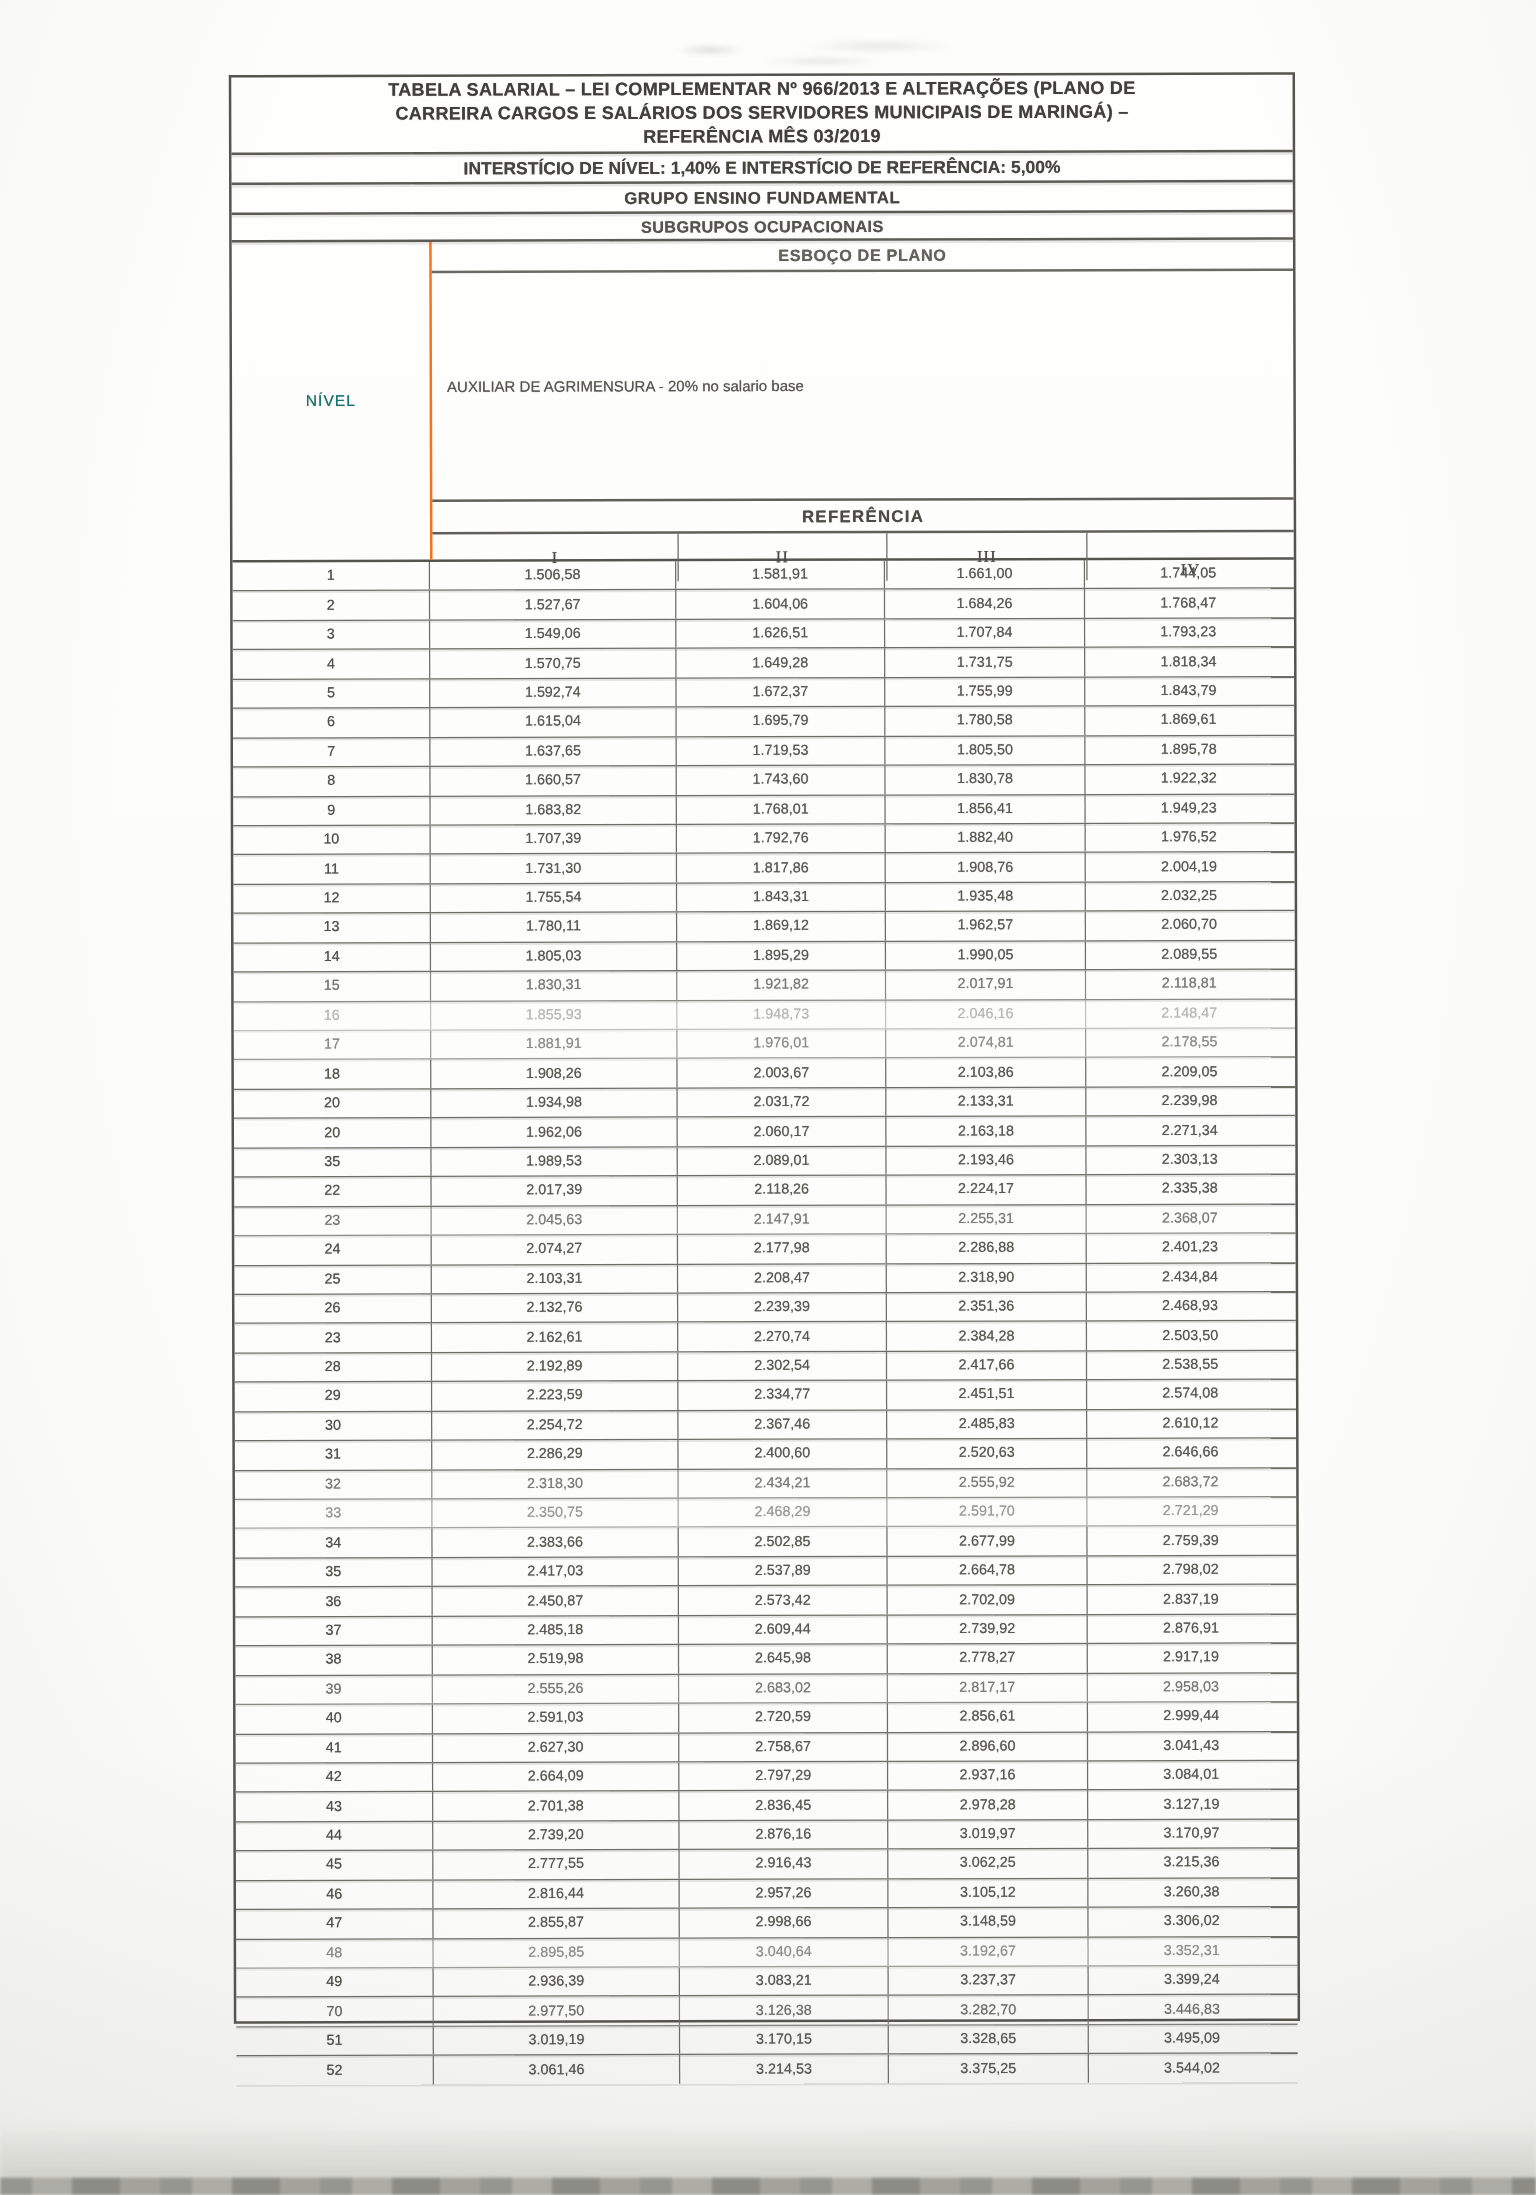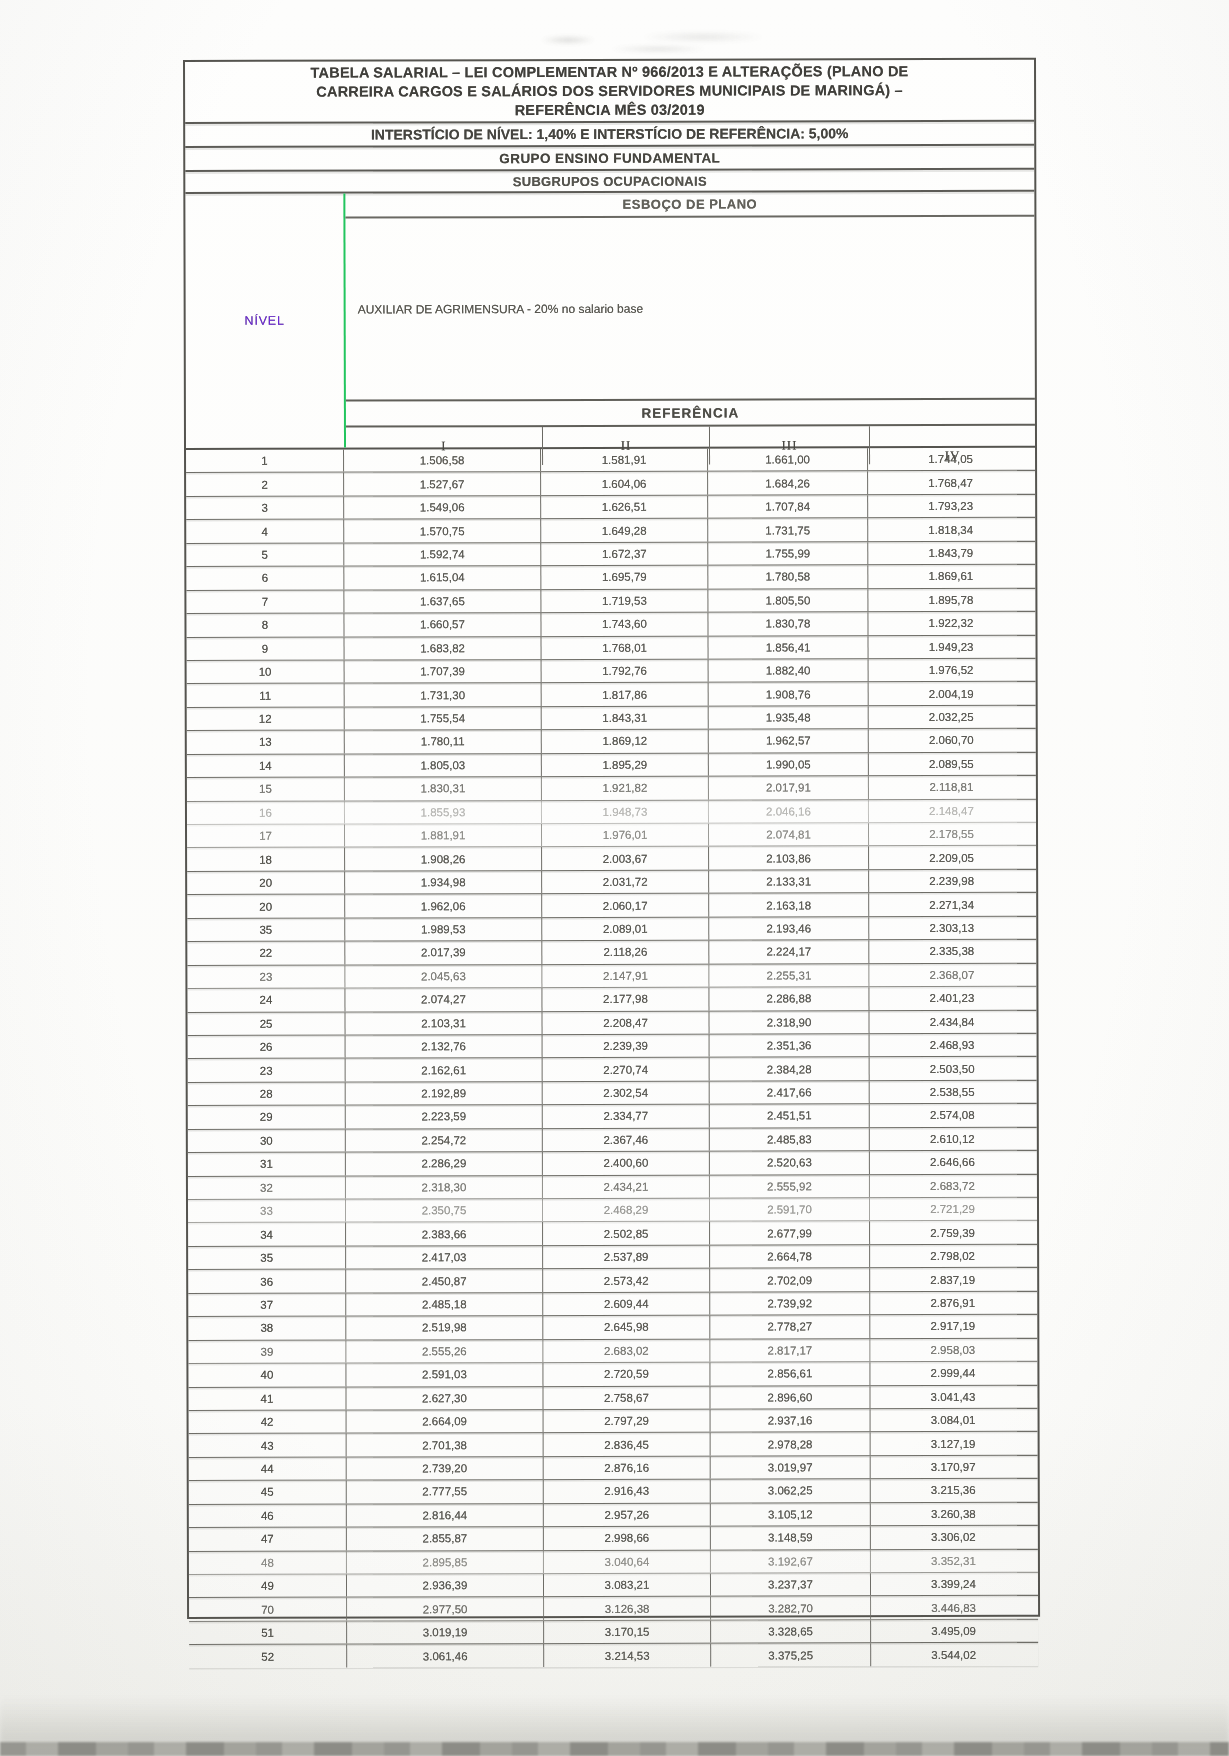--- a/index.html
+++ b/index.html
@@ -30,23 +30,23 @@
   .t-outer *{text-shadow:0 0 .6px rgba(75,75,70,.75);}
   .band{position:absolute;left:0;right:0;display:flex;align-items:center;justify-content:center;
         border-bottom:2px solid #5c5b56;box-shadow:0 2px 0 rgba(120,120,114,.18);}
   .band.title-cell{top:0;height:60px;flex-direction:column;line-height:19px;
         font-weight:bold;font-size:14.5px;letter-spacing:.2px;color:#403f3b;text-align:center;}
   .band.interstice{top:62px;height:22px;font-weight:bold;font-size:14px;color:#45443f;}
   .band.grupo{top:86px;height:22px;font-weight:bold;font-size:13.5px;letter-spacing:.4px;color:#46453f;}
   .band.subgrupos{top:110px;height:20px;font-weight:bold;font-size:13px;letter-spacing:.3px;color:#55544e;border-bottom-width:2px;}
   
   .head-region{position:absolute;top:132px;left:0;right:0;height:254px;border-bottom:2px solid #55544f;}
-  .nivel-cell{position:absolute;left:0;top:0;bottom:0;width:158px;border-right:2px solid #22c55e;
+  .nivel-cell{position:absolute;left:0;top:0;bottom:0;width:158px;border-right:2px solid #f97316;
       display:flex;align-items:center;justify-content:center;
-      font-size:12.5px;letter-spacing:.8px;color:#6d28d9;}
+      font-size:12.5px;letter-spacing:.8px;color:#0f766e;}
   .right-head{position:absolute;left:160px;top:0;right:0;bottom:0;}
   .esboco{position:absolute;top:0;left:0;right:0;height:23px;display:flex;align-items:center;justify-content:center;
       font-weight:bold;font-size:13px;letter-spacing:.5px;color:#62615a;border-bottom:2px solid #6a6963;}
   .auxbox{position:absolute;top:25px;left:0;right:0;height:181px;border-bottom:2px solid #605f59;
       display:flex;align-items:center;}
   .auxbox span{font-size:12px;color:#57564f;padding-left:12px;}
   .refband{position:absolute;top:208px;left:0;right:0;height:24px;display:flex;align-items:center;justify-content:center;
       font-weight:bold;font-size:13.5px;letter-spacing:1px;color:#4c4b45;border-bottom:2px solid #605f59;}
   .colheads{position:absolute;top:234px;left:0;right:0;bottom:0;display:grid;
       grid-template-columns:197px 167px 160px 165px;}

